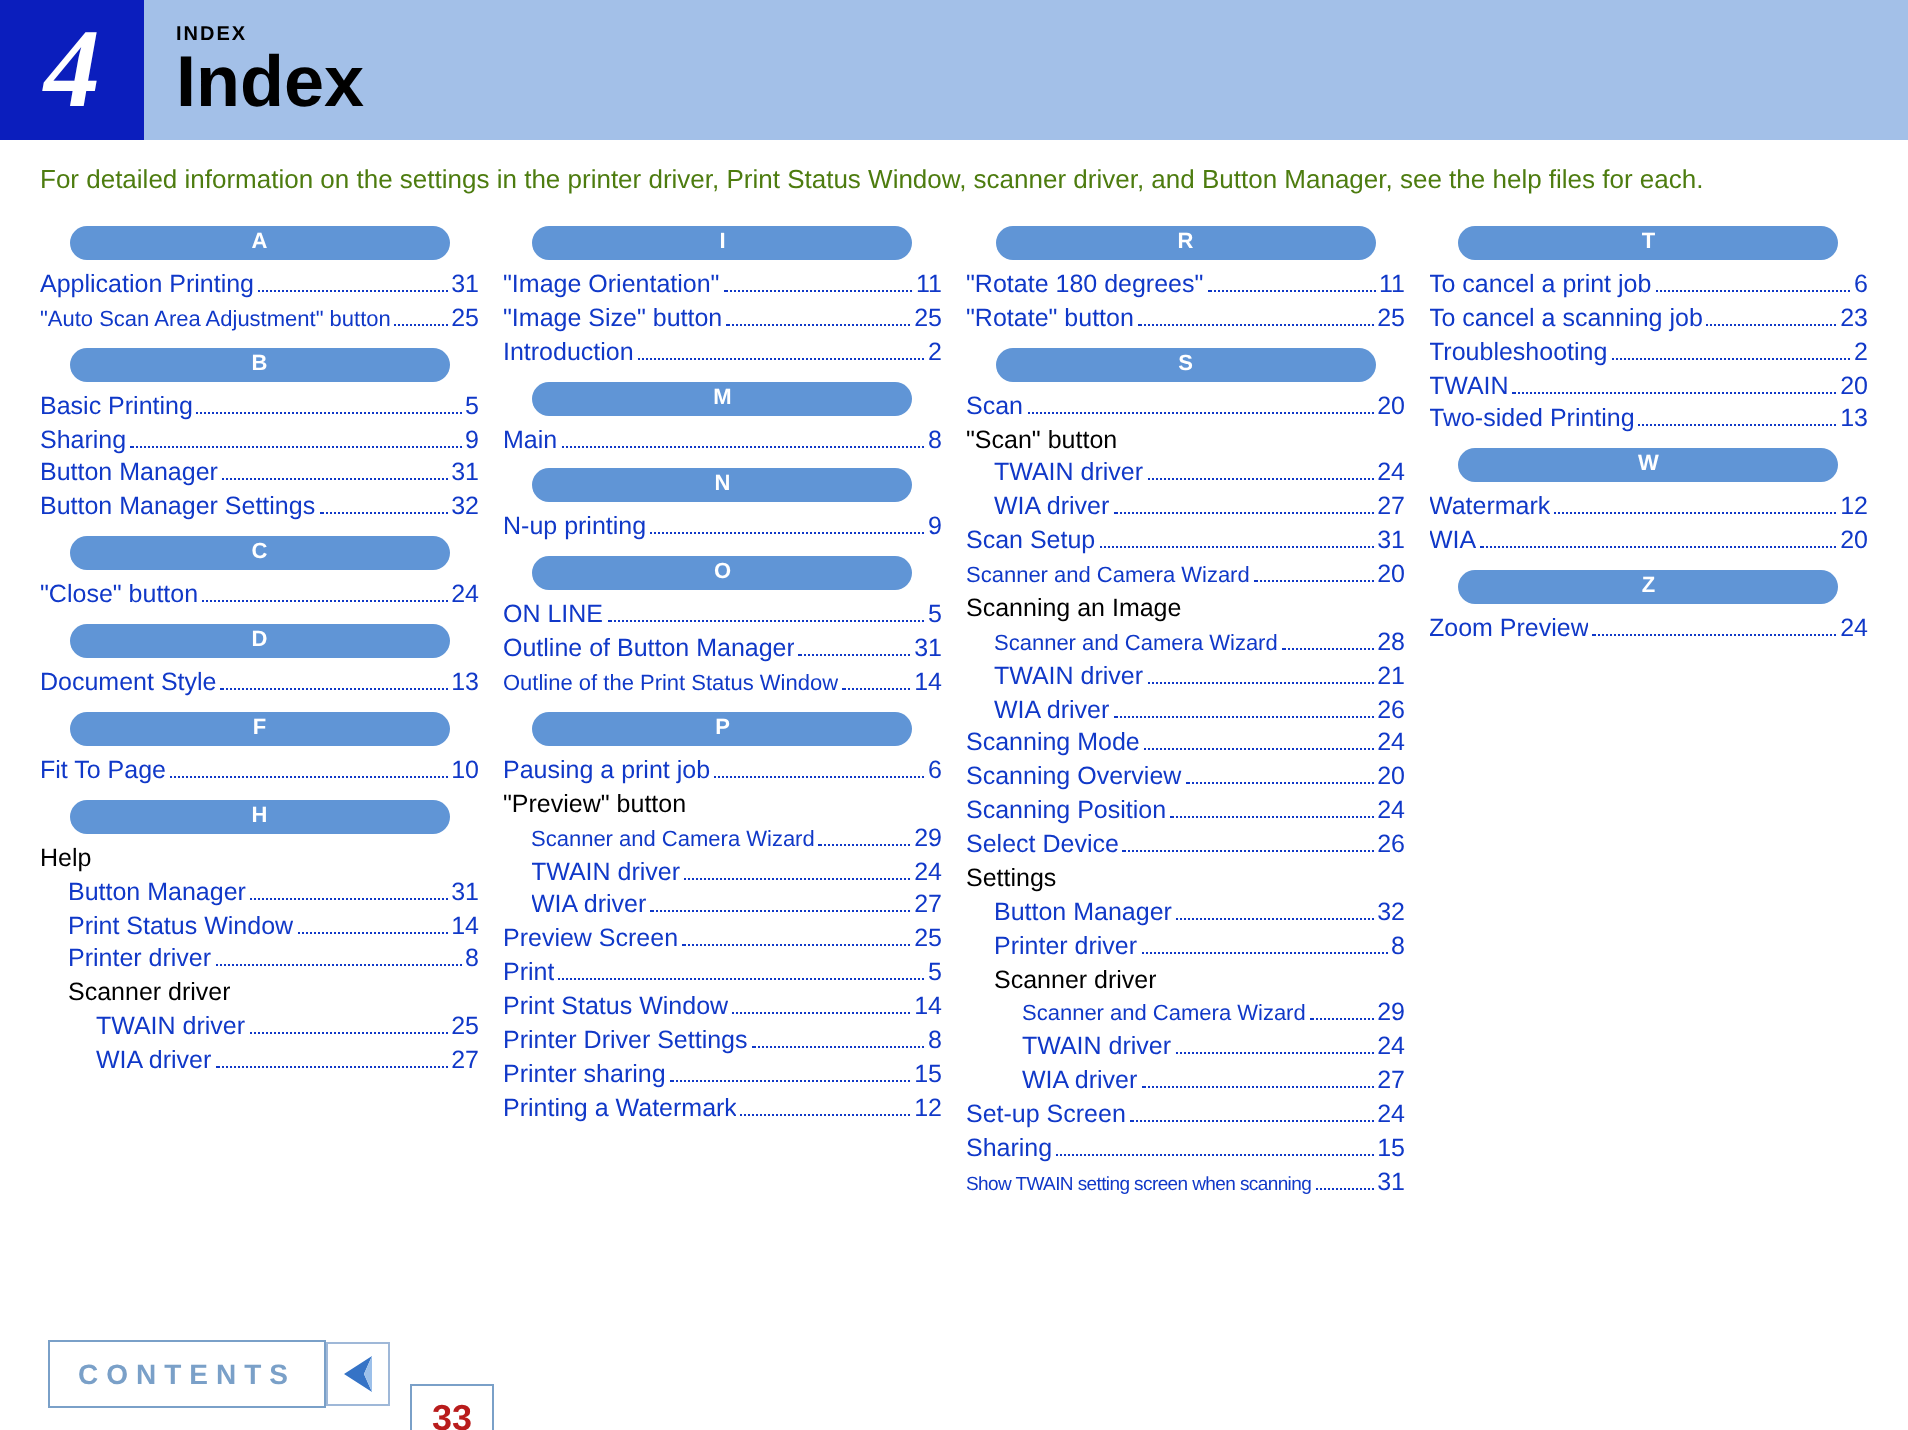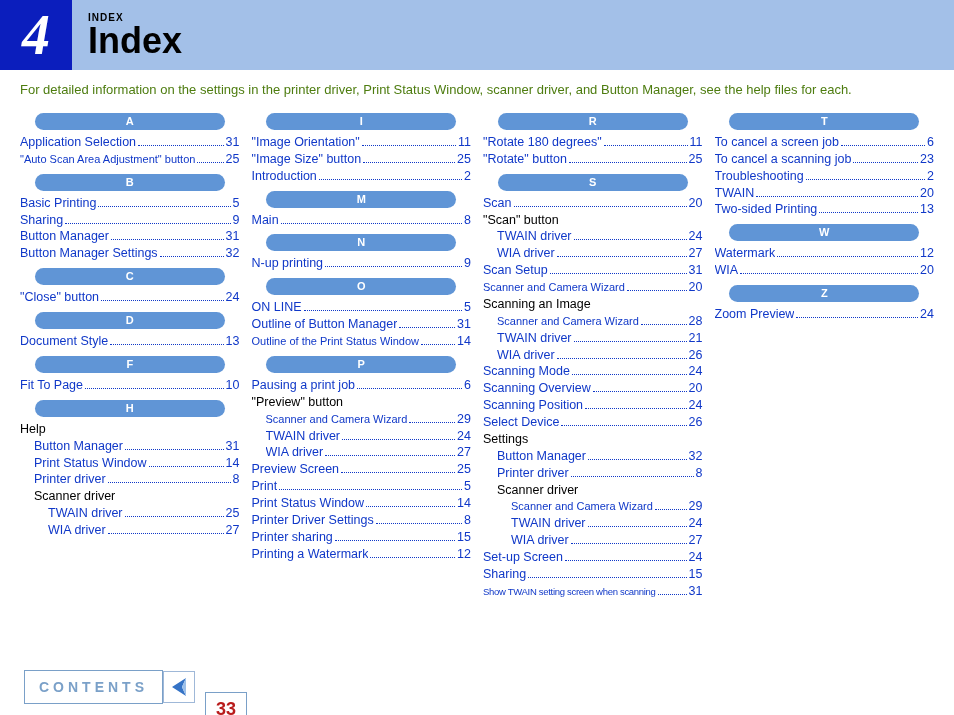--- a/index.html
+++ b/index.html
@@ -72,21 +72,21 @@
     <div class="title">Index</div>
   </div>
 </div>
 
 <p class="intro">For detailed information on the settings in the printer driver, Print Status Window, scanner driver, and Button Manager, see the help files for each.</p>
 
 <div class="columns">
   <div class="col">
         <span class="letter">A</span>
         <div class="entry">
-          <span class="label">Application Selection</span>
+          <span class="label">Application Printing</span>
           <span class="dots"></span>
           <span class="page-num">31</span>
         </div>
         <div class="entry f11">
           <span class="label">"Auto Scan Area Adjustment" button</span>
           <span class="dots"></span>
           <span class="page-num">25</span>
         </div>
         <span class="letter">B</span>
         <div class="entry">
@@ -382,21 +382,21 @@
         </div>
         <div class="entry f10">
           <span class="label">Show TWAIN setting screen when scanning</span>
           <span class="dots"></span>
           <span class="page-num">31</span>
         </div>
       </div>
   <div class="col">
         <span class="letter">T</span>
         <div class="entry">
-          <span class="label">To cancel a screen job</span>
+          <span class="label">To cancel a print job</span>
           <span class="dots"></span>
           <span class="page-num">6</span>
         </div>
         <div class="entry">
           <span class="label">To cancel a scanning job</span>
           <span class="dots"></span>
           <span class="page-num">23</span>
         </div>
         <div class="entry">
           <span class="label">Troubleshooting</span>

